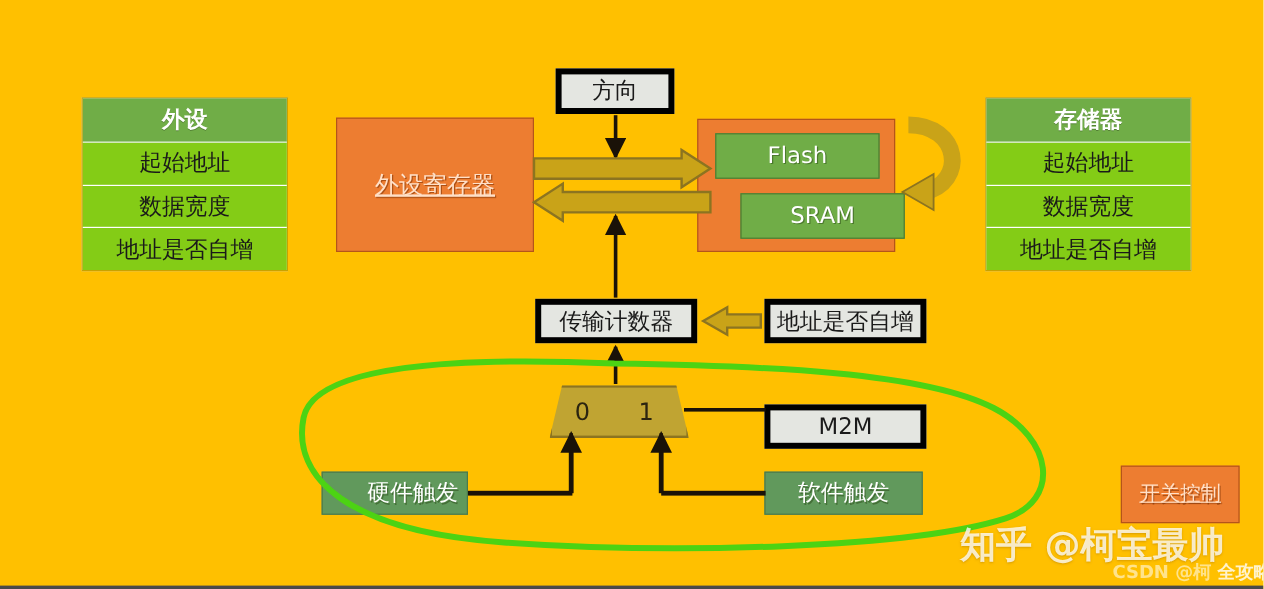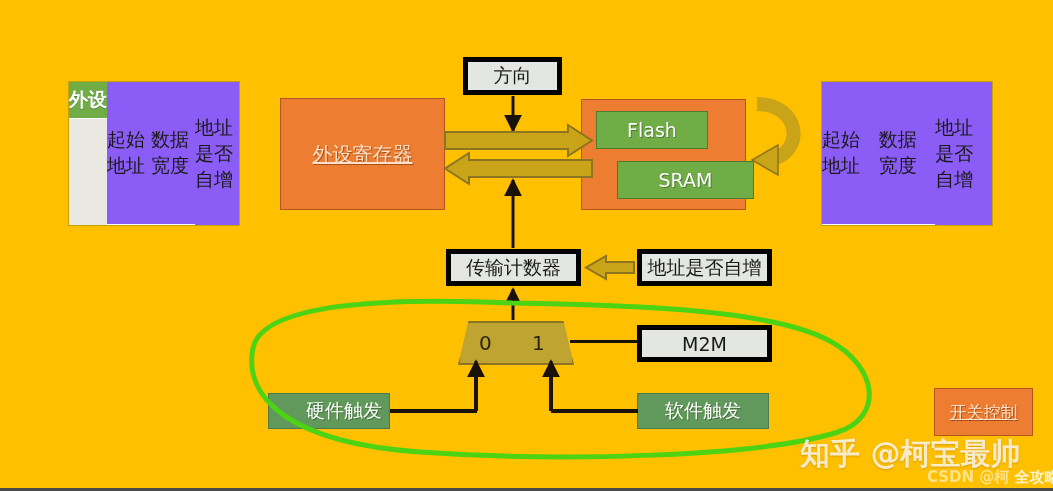--- a/index.html
+++ b/index.html
@@ -11,38 +11,38 @@
     background:#FFC000;
     overflow:hidden;
   }
   .txt{white-space:nowrap;line-height:1;text-decoration:underline;}
 
   
   .info-table{
     position:absolute;box-sizing:border-box;
     border:1px solid #C8A200;
     background:#E9E9E1;
-    display:flex;flex-direction:row;
+    display:flex;flex-direction:column;text-align:center;
   }
   .info-head{
     background:#70AD47;
     color:#FFFFFF;
     font-weight:bold;
     font-size:19px;
     height:36px;
     display:flex;align-items:center;justify-content:center;
     border-bottom:1px solid #FFFFFF;
     text-shadow:0 1px 0 rgba(0,0,0,.25);
   }
   .info-row{
     flex:1;
     display:flex;align-items:center;justify-content:center;
     font-size:19px;color:#1a1a1a;
     border-bottom:1px solid #FFFFFF;
-    background:#8b5cf6;
+    background:#84cc16;
   }
   .info-row:last-child{border-bottom:none;}
 
   
   .orange-box{
     position:absolute;box-sizing:border-box;
     background:#ED7D31;
     border:1px solid #B4551A;
     display:flex;align-items:center;justify-content:center;
   }
@@ -110,41 +110,42 @@
 <div id="stage">
 
   <div class="info-table" style="left:68px;top:81px;width:172px;height:145px;">
     <div class="info-head">外设</div>
     <div class="info-row">起始地址</div>
     <div class="info-row">数据宽度</div>
     <div class="info-row">地址是否自增</div>
   </div>
 
   <div class="info-table" style="left:821px;top:81px;width:172px;height:145px;">
+    <div class="info-head">存储器</div>
     <div class="info-row">起始地址</div>
     <div class="info-row">数据宽度</div>
     <div class="info-row">地址是否自增</div>
   </div>
 
   <div class="gray-box" style="left:463px;top:57px;width:99px;height:38px;">方向</div>
 
   <div class="orange-box" style="left:280px;top:98px;width:165px;height:112px;">
     <span class="orange-label txt">外设寄存器</span>
   </div>
 
   <div class="orange-box" style="left:581px;top:99px;width:165px;height:111px;display:block;">
-    <div class="green-chip" style="left:14px;top:11px;width:112px;height:38px;position:absolute;">Flash</div>
+    <div class="green-chip" style="left:14px;top:11px;width:137px;height:38px;position:absolute;">Flash</div>
     <div class="green-chip" style="left:14px;top:61px;width:137px;height:38px;position:absolute;margin-left:21px;">SRAM</div>
   </div>
 
   <div class="gray-box" style="left:446px;top:249px;width:135px;height:37px;">传输计数器</div>
 
   <div class="gray-box" style="left:637px;top:249px;width:135px;height:37px;">地址是否自增</div>
 
-  <div class="gray-box" style="left:637px;top:325px;width:135px;height:37px;">M2M</div>
+  <div class="gray-box" style="left:637px;top:337px;width:135px;height:37px;">M2M</div>
 
   <div class="mux" style="left:458px;top:321px;width:112px;height:40px;"></div>
   <span class="mux-lbl" style="left:479px;top:331px;">0</span>
   <span class="mux-lbl" style="left:532px;top:331px;">1</span>
 
   <div class="green-chip muted" style="left:268px;top:393px;width:122px;height:36px;padding-left:30px;">硬件触发</div>
   <div class="green-chip muted" style="left:637px;top:393px;width:132px;height:36px;">软件触发</div>
 
   <div class="orange-box" style="left:893px;top:388px;width:99px;height:48px;margin-left:41px;">
     <span class="orange-label txt" style="font-size:17px;">开关控制</span>

